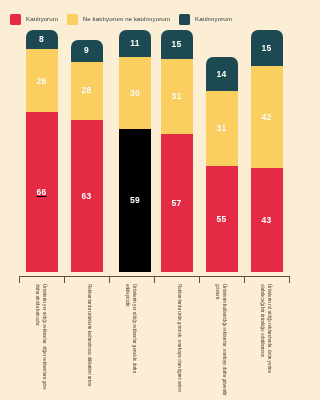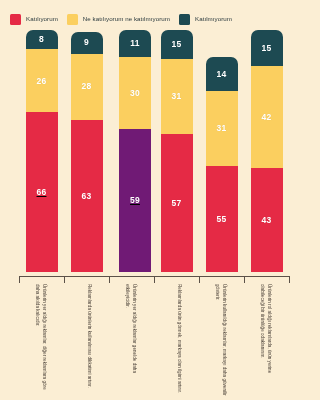--- a/index.html
+++ b/index.html
@@ -171,35 +171,35 @@
           <span class="seg-value">26</span>
         </div>
         <div class="seg" style="background: rgb(229, 42, 69); height: 159.72px; text-decoration: underline;">
           <span class="seg-value">66</span>
         </div>
       </div>
       <div class="bar-col" style="left: 70.5px; width: 32px;">
         <div class="seg top" style="background: rgb(29, 74, 82); height: 21.78px;">
           <span class="seg-value">9</span>
         </div>
-        <div class="seg" style="background: rgb(251, 207, 95); height: 66px;">
+        <div class="seg" style="background: rgb(251, 207, 95); height: 58px;">
           <span class="seg-value">28</span>
         </div>
         <div class="seg" style="background: rgb(229, 42, 69); height: 152.46px;">
           <span class="seg-value">63</span>
         </div>
       </div>
       <div class="bar-col" style="left: 119px; width: 32px;">
         <div class="seg top" style="background: rgb(29, 74, 82); height: 26.62px;">
           <span class="seg-value">11</span>
         </div>
         <div class="seg" style="background: rgb(251, 207, 95); height: 72.6px;">
           <span class="seg-value">30</span>
         </div>
-        <div class="seg" style="background: #701a75; height: 142.78px; text-decoration: underline;">
+        <div class="seg" style="background: #000000; height: 142.78px; text-decoration: underline;">
           <span class="seg-value">59</span>
         </div>
       </div>
       <div class="bar-col" style="left: 160.5px; width: 32px;">
         <div class="seg top" style="background: rgb(29, 74, 82); height: 29.04px;">
           <span class="seg-value">15</span>
         </div>
         <div class="seg" style="background: rgb(251, 207, 95); height: 75.02px;">
           <span class="seg-value">31</span>
         </div>

